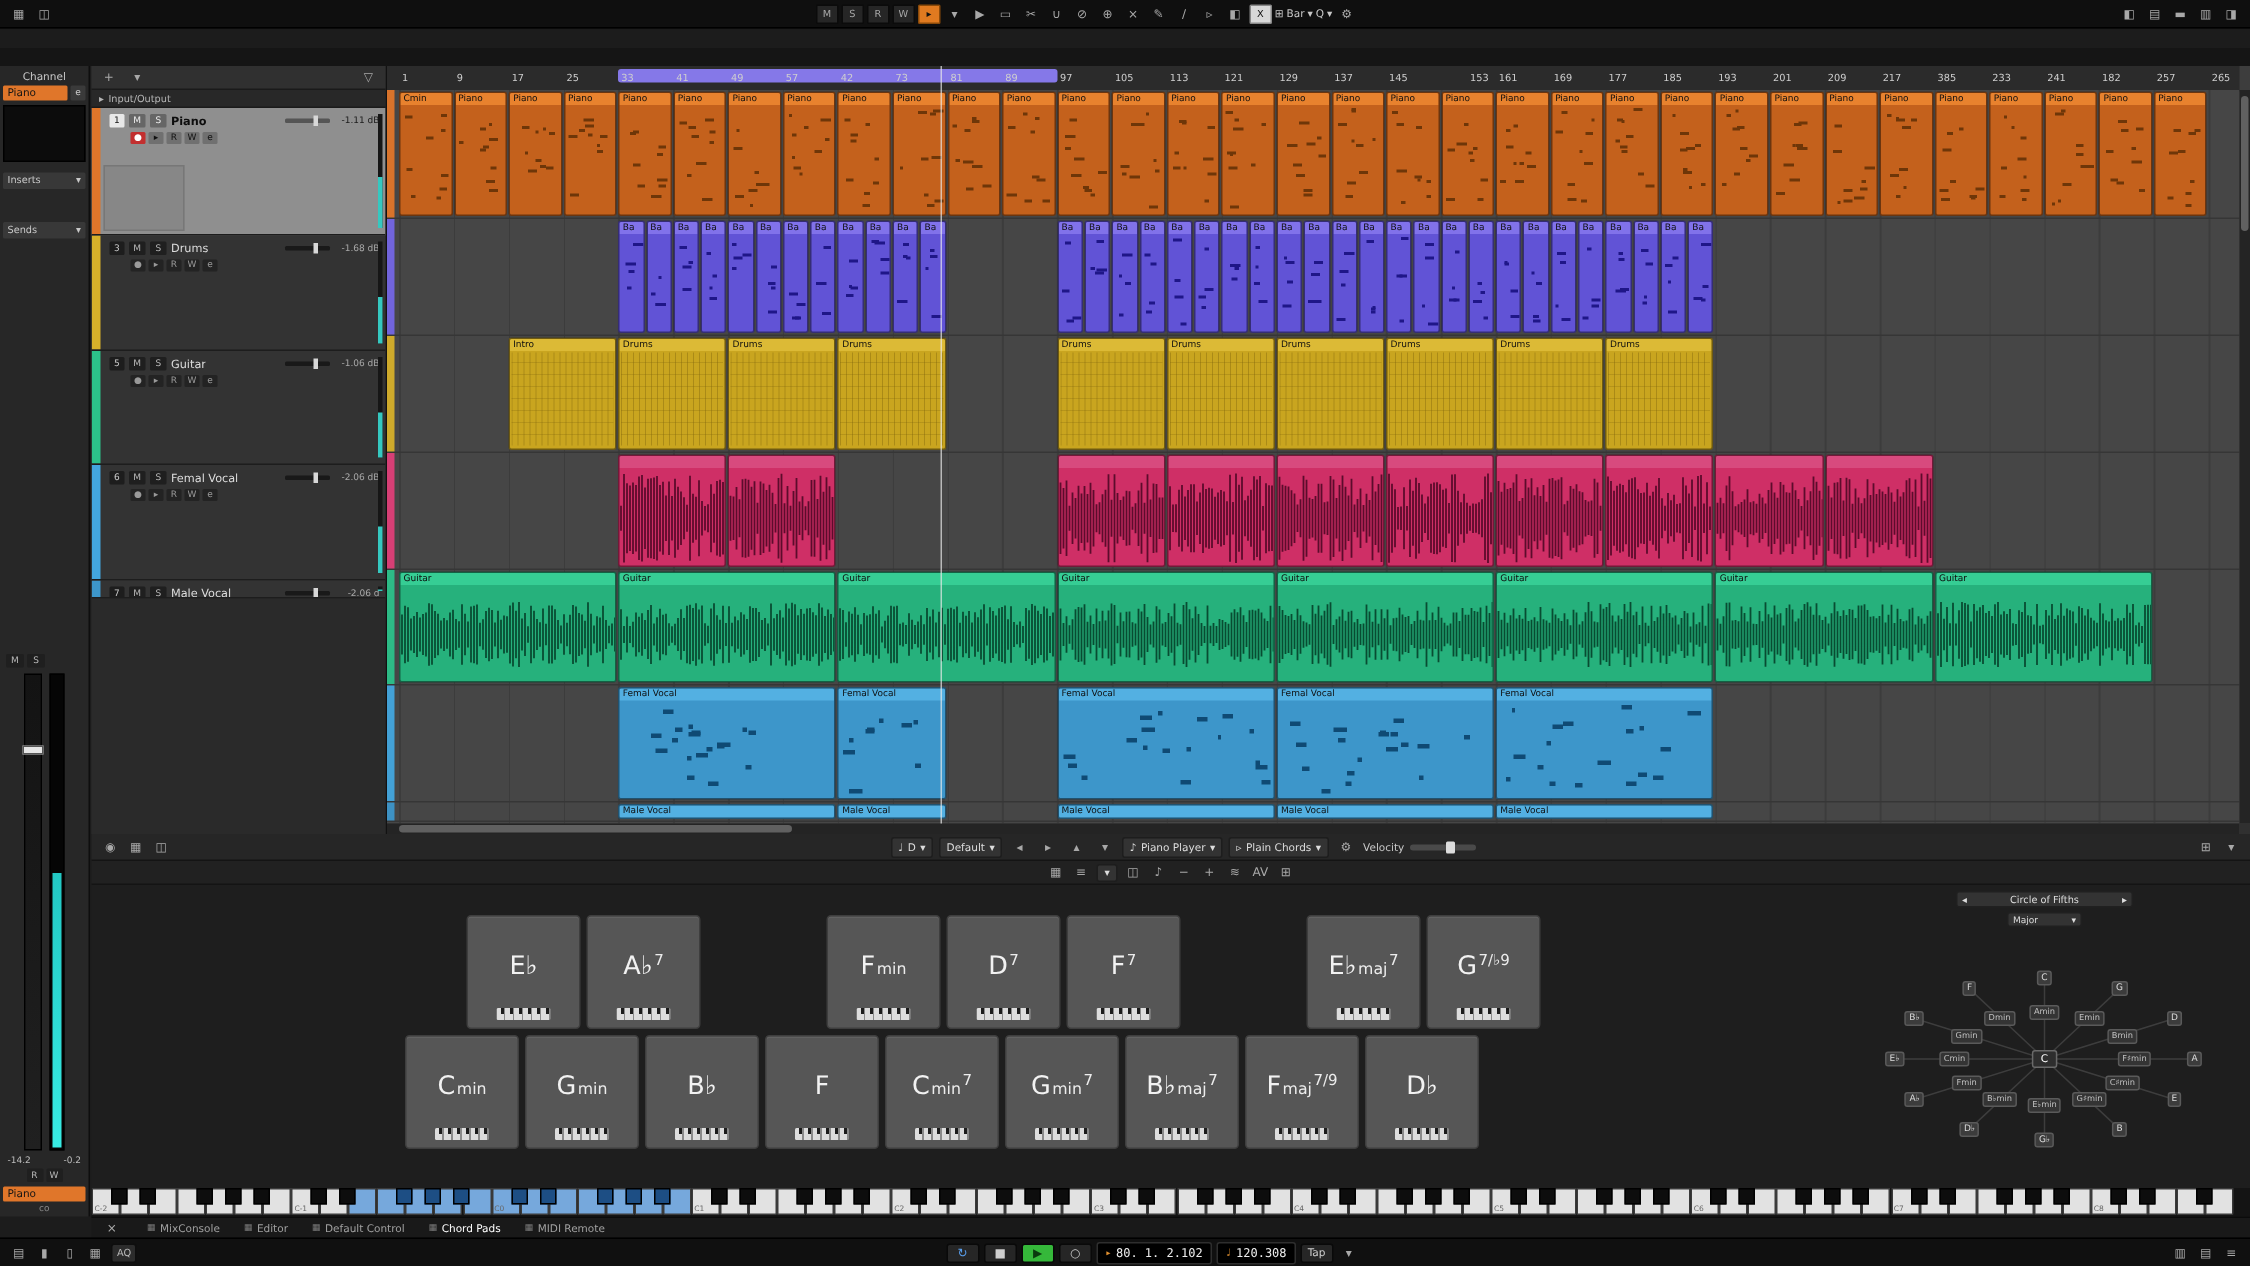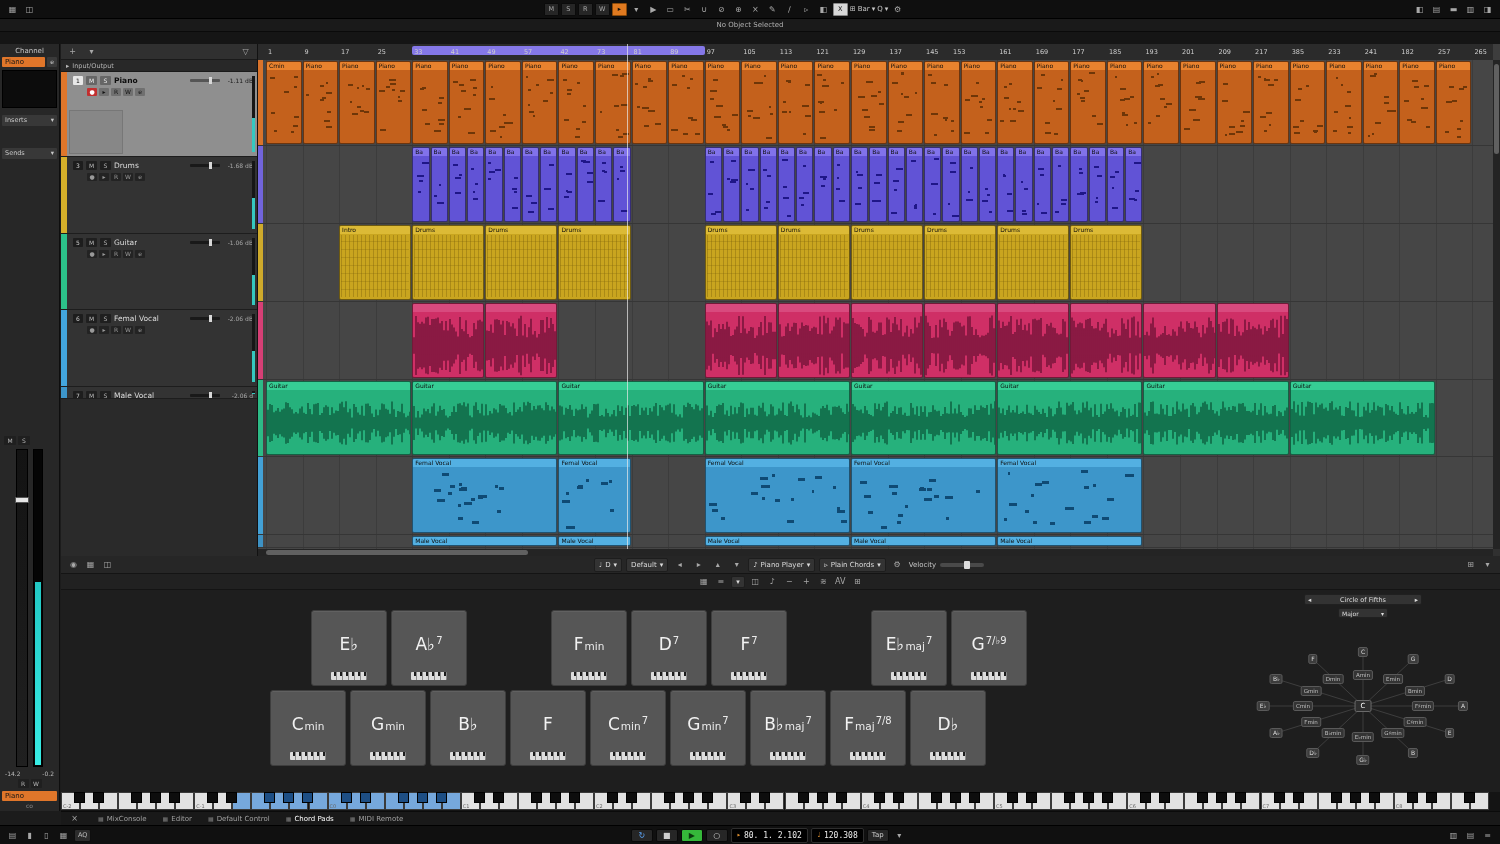--- a/index.html
+++ b/index.html
@@ -183,21 +183,20 @@
     <div class="sp"></div>
     <div class="tgroup" id="tb-right">
         <div class="ibox">◧</div>
         <div class="ibox">▤</div>
         <div class="ibox">▬</div>
         <div class="ibox">▥</div>
         <div class="ibox">◨</div>
       </div>
   </div>
 
-  <div class="infoline">No Object Selected</div>
   <div class="gapline"></div>
 
   <div class="chancol">
     <div class="chtitle">Channel</div>
     <div class="chchip">
       <div class="chipname">Piano</div>
       <div class="chipe">e</div>
     </div>
     <div class="chdisp"></div>
     <div class="chsec">
@@ -360,21 +359,21 @@
           <div class="tick" style="left: 339.04px;">73</div>
           <div class="tick" style="left: 375.6px;">81</div>
           <div class="tick" style="left: 412.16px;">89</div>
           <div class="tick" style="left: 448.72px;">97</div>
           <div class="tick" style="left: 485.28px;">105</div>
           <div class="tick" style="left: 521.84px;">113</div>
           <div class="tick" style="left: 558.4px;">121</div>
           <div class="tick" style="left: 594.96px;">129</div>
           <div class="tick" style="left: 631.52px;">137</div>
           <div class="tick" style="left: 668.08px;">145</div>
-          <div class="tick" style="left: 695px;">153</div>
+          <div class="tick" style="left: 722px;">153</div>
           <div class="tick" style="left: 741.2px;">161</div>
           <div class="tick" style="left: 777.76px;">169</div>
           <div class="tick" style="left: 814.32px;">177</div>
           <div class="tick" style="left: 850.88px;">185</div>
           <div class="tick" style="left: 887.44px;">193</div>
           <div class="tick" style="left: 924px;">201</div>
           <div class="tick" style="left: 960.56px;">209</div>
           <div class="tick" style="left: 997.12px;">217</div>
           <div class="tick" style="left: 1033.68px;">385</div>
           <div class="tick" style="left: 1070.24px;">233</div>
@@ -1525,21 +1524,21 @@
             <span class="pr">B♭</span>
             <span class="pq">maj</span>
             <span class="ps">7</span>
           </div>
           <div class="mini"></div>
         </div>
         <div class="pad" style="left: 769px; top: 100px;">
           <div class="padlab">
             <span class="pr">F</span>
             <span class="pq">maj</span>
-            <span class="ps">7/8</span>
+            <span class="ps">7/9</span>
           </div>
           <div class="mini"></div>
         </div>
         <div class="pad" style="left: 849px; top: 100px;">
           <div class="padlab">
             <span class="pr">D♭</span>
           </div>
           <div class="mini"></div>
         </div>
       </div>

